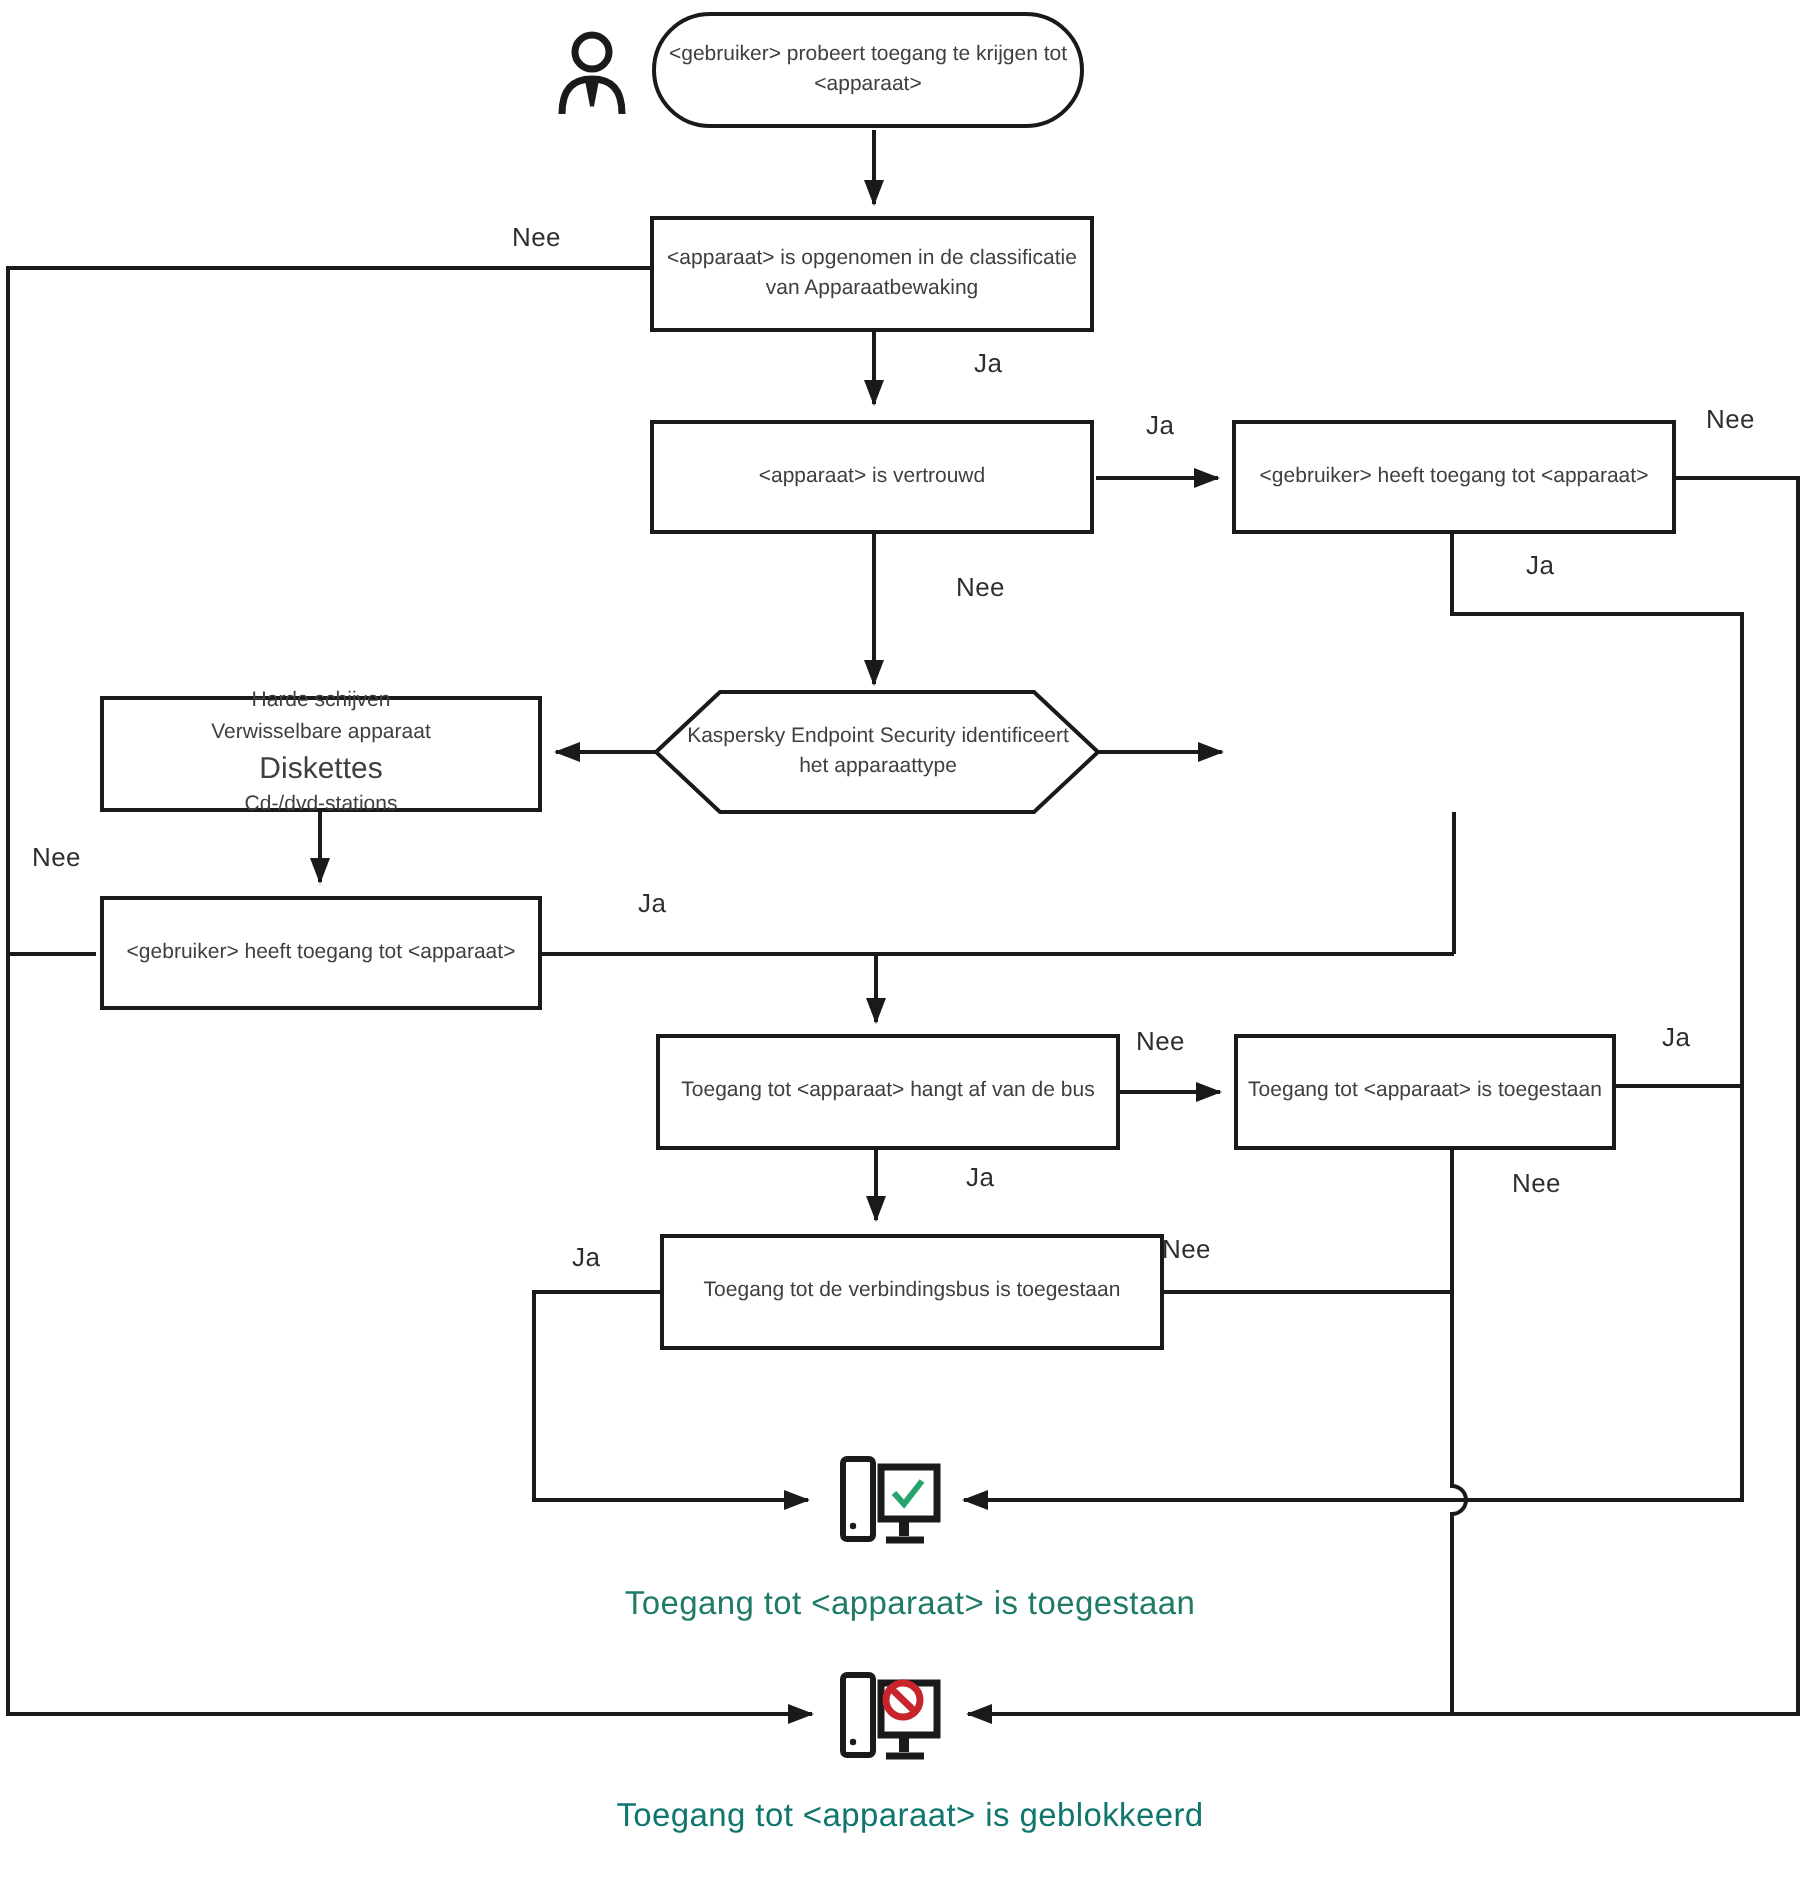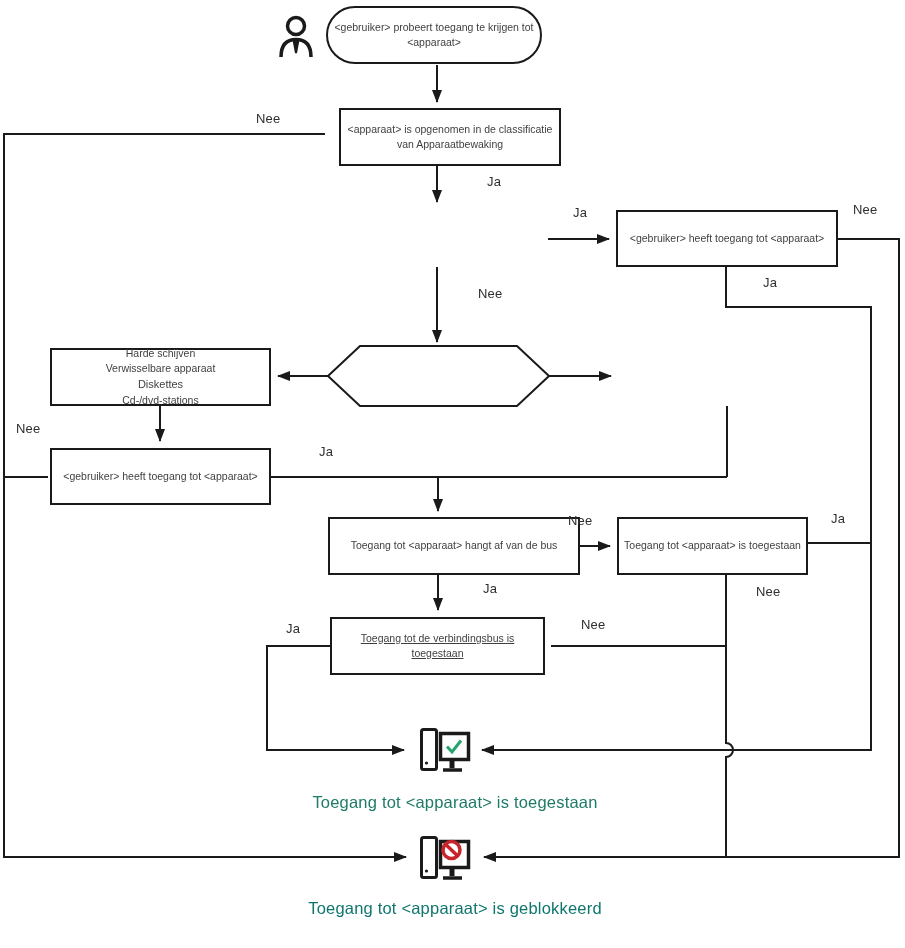--- a/index.html
+++ b/index.html
@@ -15,21 +15,21 @@
     text-align:center;font-size:10.5px;line-height:1.45;color:#3f3f3f;
     padding:2px 5px;
   }
   .oval{border-radius:30px;}
   .hexlabel{
     position:absolute;z-index:2;display:flex;align-items:center;justify-content:center;
     text-align:center;font-size:10.5px;line-height:1.45;color:#3f3f3f;background:transparent;
   }
   .multi{display:flex;flex-direction:column;align-items:center;justify-content:center;}
   .multi span{display:block;}
-  .multi .small{font-size:11px;}
+  .multi .small{font-size:15px;}
   .elabel{
     position:absolute;z-index:2;font-size:13px;color:#2e2e2e;letter-spacing:.2px;
   }
   .status{
     position:absolute;z-index:2;width:310px;text-align:center;font-size:16.5px;letter-spacing:.2px;
   }
   .status.ok{color:#1f7a67;}
   .status.blocked{color:#0f766e;}
 </style>
 </head>
@@ -111,41 +111,43 @@
       <path d="M443,878 H462" stroke="#1a1a1a" stroke-width="3.5" fill="none"></path>
       <g>
         <circle cx="451.5" cy="850" r="8.5" fill="#ffffff" stroke="#c8242c" stroke-width="3.5"></circle>
         <path d="M445.8,844.5 L457.2,855.5" stroke="#c8242c" stroke-width="3.5" fill="none"></path>
       </g>
     </g>
   </svg>
 
   <div class="node oval" style="left:326px;top:6px;width:216px;height:58px;">&lt;gebruiker&gt; probeert toegang te krijgen tot &lt;apparaat&gt;</div>
 
-  <div class="node" style="left:339px;top:108px;width:222px;height:58px;">&lt;apparaat&gt; is opgenomen in de classificatie van Apparaatbewaking</div>
+  <div class="node" style="left:325px;top:108px;width:222px;height:58px;">&lt;apparaat&gt; is opgenomen in de classificatie van Apparaatbewaking</div>
 
+  <div class="node" style="left:325px;top:210px;width:222px;height:57px;">&lt;apparaat&gt; is vertrouwd</div>
 
   <div class="node" style="left:616px;top:210px;width:222px;height:57px;">&lt;gebruiker&gt; heeft toegang tot &lt;apparaat&gt;</div>
 
+  <div class="hexlabel" style="left:340px;top:346px;width:198px;height:60px;">Kaspersky Endpoint Security identificeert het apparaattype</div>
 
   <div class="node multi" style="left:50px;top:348px;width:221px;height:58px;">
     <span>Harde schijven</span>
     <span>Verwisselbare apparaat</span>
     <span class="small">Diskettes</span>
     <span>Cd-/dvd-stations</span>
   </div>
 
 
   <div class="node" style="left:50px;top:448px;width:221px;height:57px;">&lt;gebruiker&gt; heeft toegang tot &lt;apparaat&gt;</div>
 
-  <div class="node" style="left:328px;top:517px;width:252px;height:58px;">Toegang tot &lt;apparaat&gt; hangt af van de bus</div>
+  <div class="node" style="left:328px;top:517px;width:232px;height:58px;">Toegang tot &lt;apparaat&gt; hangt af van de bus</div>
 
   <div class="node" style="left:617px;top:517px;width:191px;height:58px;">Toegang tot &lt;apparaat&gt; is toegestaan</div>
 
-  <div class="node" style="left:330px;top:617px;width:215px;height:58px;text-decoration:underline;">Toegang tot de verbindingsbus is toegestaan</div>
+  <div class="node" style="left:330px;top:617px;width:252px;height:58px;">Toegang tot de verbindingsbus is toegestaan</div>
 
   <span class="elabel" style="left:256px;top:111px;">Nee</span>
   <span class="elabel" style="left:487px;top:174px;">Ja</span>
   <span class="elabel" style="left:573px;top:205px;">Ja</span>
   <span class="elabel" style="left:853px;top:202px;">Nee</span>
   <span class="elabel" style="left:478px;top:286px;">Nee</span>
   <span class="elabel" style="left:763px;top:275px;">Ja</span>
   <span class="elabel" style="left:16px;top:421px;">Nee</span>
   <span class="elabel" style="left:319px;top:444px;">Ja</span>
   <span class="elabel" style="left:568px;top:513px;">Nee</span>

